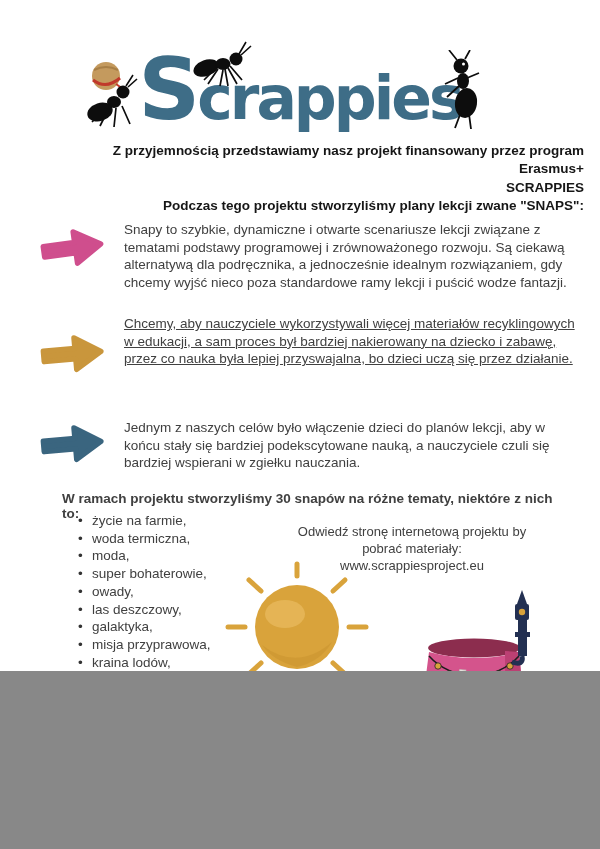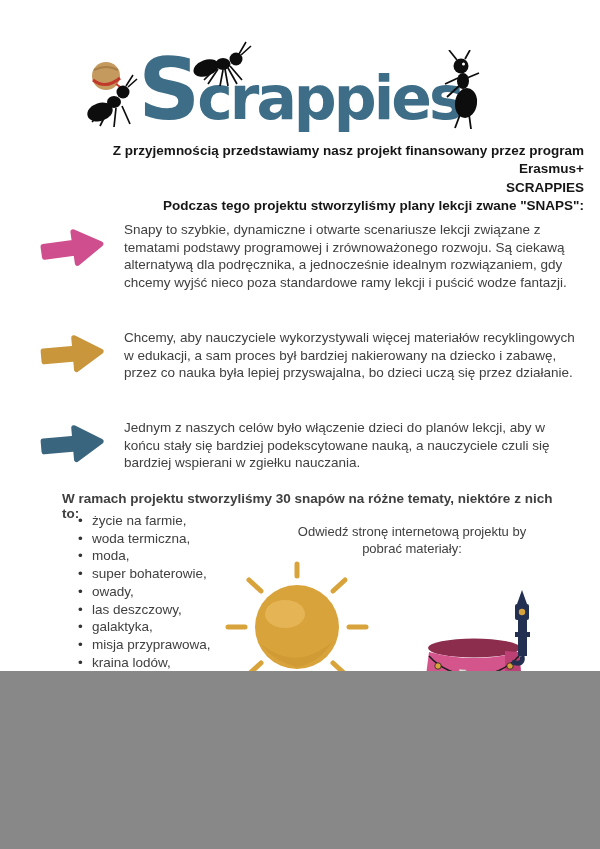--- a/index.html
+++ b/index.html
@@ -9,21 +9,21 @@
   .logo-text{position:absolute;top:46px;left:0;right:0;text-align:center;
              font-family:"DejaVu Sans",sans-serif;font-weight:bold;color:#3e6d87;
              font-size:60px;letter-spacing:-3px;line-height:86px;}
   .logo-text::first-letter{font-size:86px;}
   .ant{position:absolute;}
   
   .intro{position:absolute;top:142px;left:16px;right:16px;text-align:right;
          font-weight:bold;color:#161616;font-size:13.5px;line-height:18.4px;}
   
   .para{position:absolute;left:112px;width:452px;font-size:13.5px;line-height:17.6px;color:#404040;margin-left:12px;}
-  .p1{top:221px;} .p2{top:329px;} .p3{top:419px;}
+  .p1{top:221px;} .p2{top:315px;text-decoration:underline;} .p3{top:419px;}
   .arrow{position:absolute;left:39px;width:66px;height:42px;}
   .a1{top:227px;transform:rotate(-8deg);}
   .a2{top:333px;transform:rotate(-5deg);}
   .a3{top:423px;transform:rotate(-5deg);}
   
   .topics-intro{position:absolute;top:491px;left:62px;right:30px;font-size:13.5px;color:#404040;font-weight:bold;}
   .topics-list{position:absolute;top:512px;left:78px;margin:0;padding:0;list-style:none;}
   .topics-list li{position:relative;padding-left:14px;font-size:13.5px;line-height:17.7px;color:#404040;}
   .topics-list li::before{content:"•";position:absolute;left:0;top:0;color:#333;}
   
@@ -110,20 +110,21 @@
     <li>las deszczowy,</li>
     <li>galaktyka,</li>
     <li>misja przyprawowa,</li>
     <li>kraina lodów,</li>
     <li>powietrze.</li>
   </ul>
 
   <div class="website">
     <div>Odwiedź stronę internetową projektu by</div>
     <div>pobrać materiały:</div>
+    <div>www.scrappiesproject.eu</div>
   </div>
 
   <svg class="scene" viewBox="0 0 600 289">
     <defs>
       <g id="crownG">
         <path d="M0,18 L3,5 L8,11 L11,0 L14,11 L19,5 L22,18 Z" fill="#d9a33b"></path>
         <path d="M5,18 L11,9 L17,18 Z" fill="#4ba0a1" opacity="0.75"></path>
         <circle cx="3" cy="5" r="2.2" fill="#4ba0a1"></circle>
         <circle cx="11" cy="0" r="2.2" fill="#4ba0a1"></circle>
         <circle cx="19" cy="5" r="2.2" fill="#4ba0a1"></circle>

